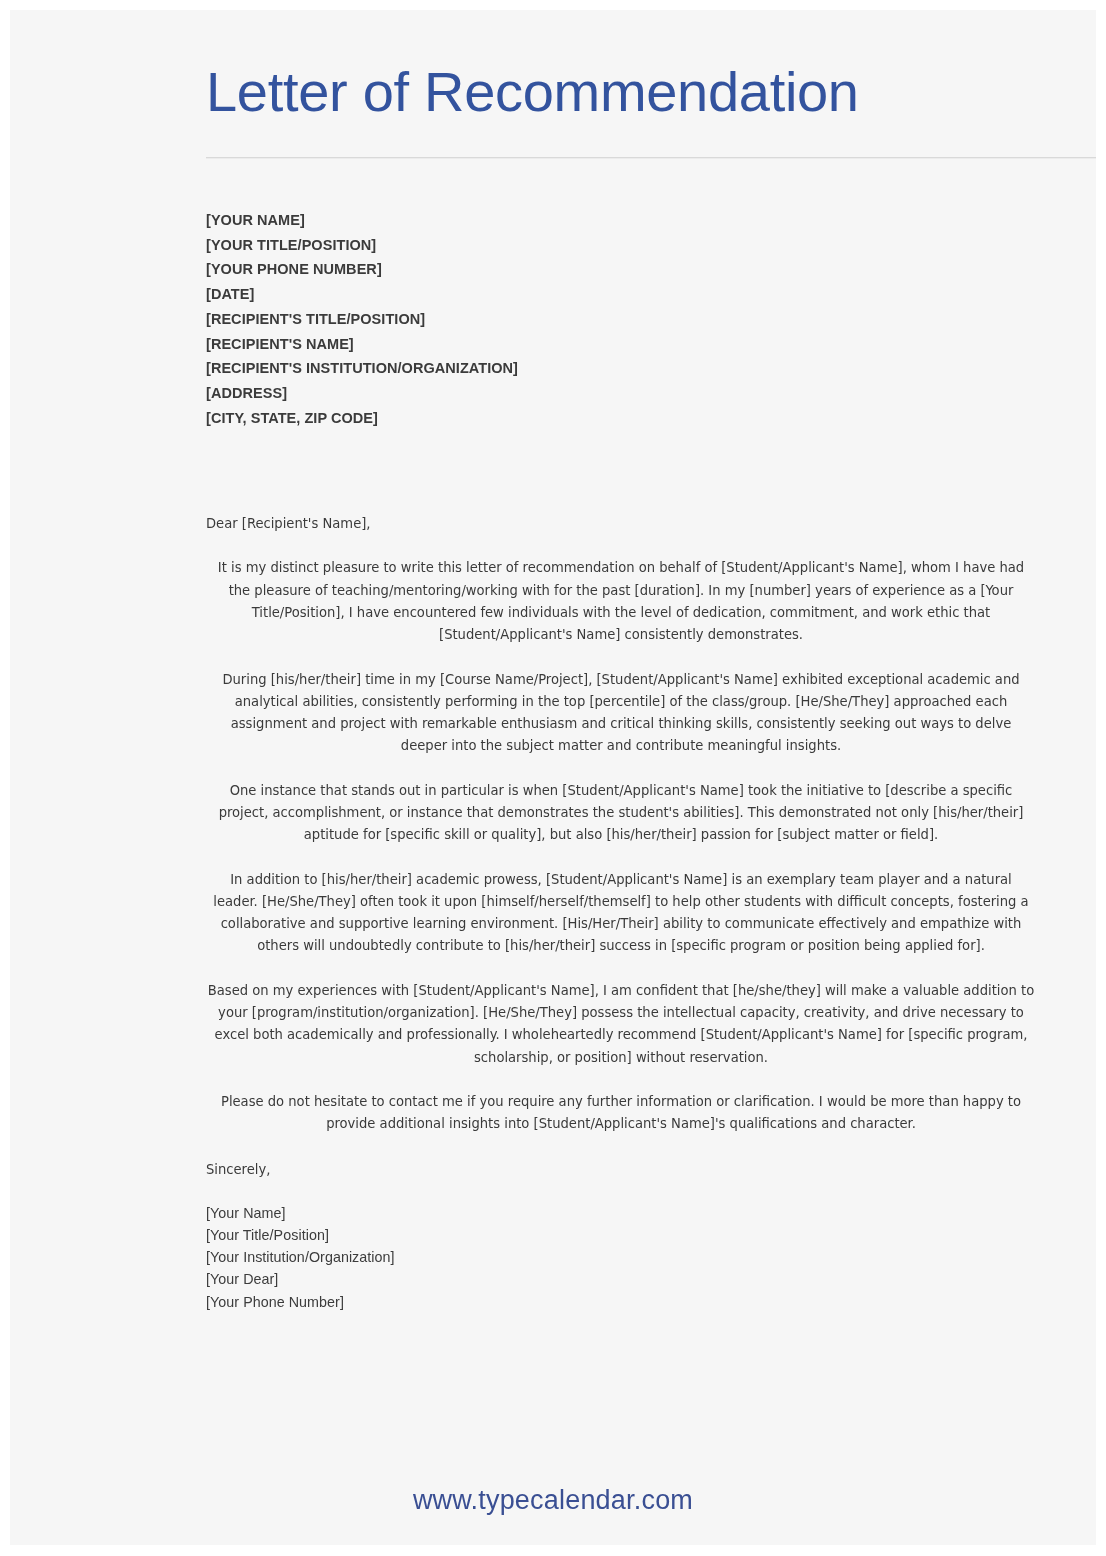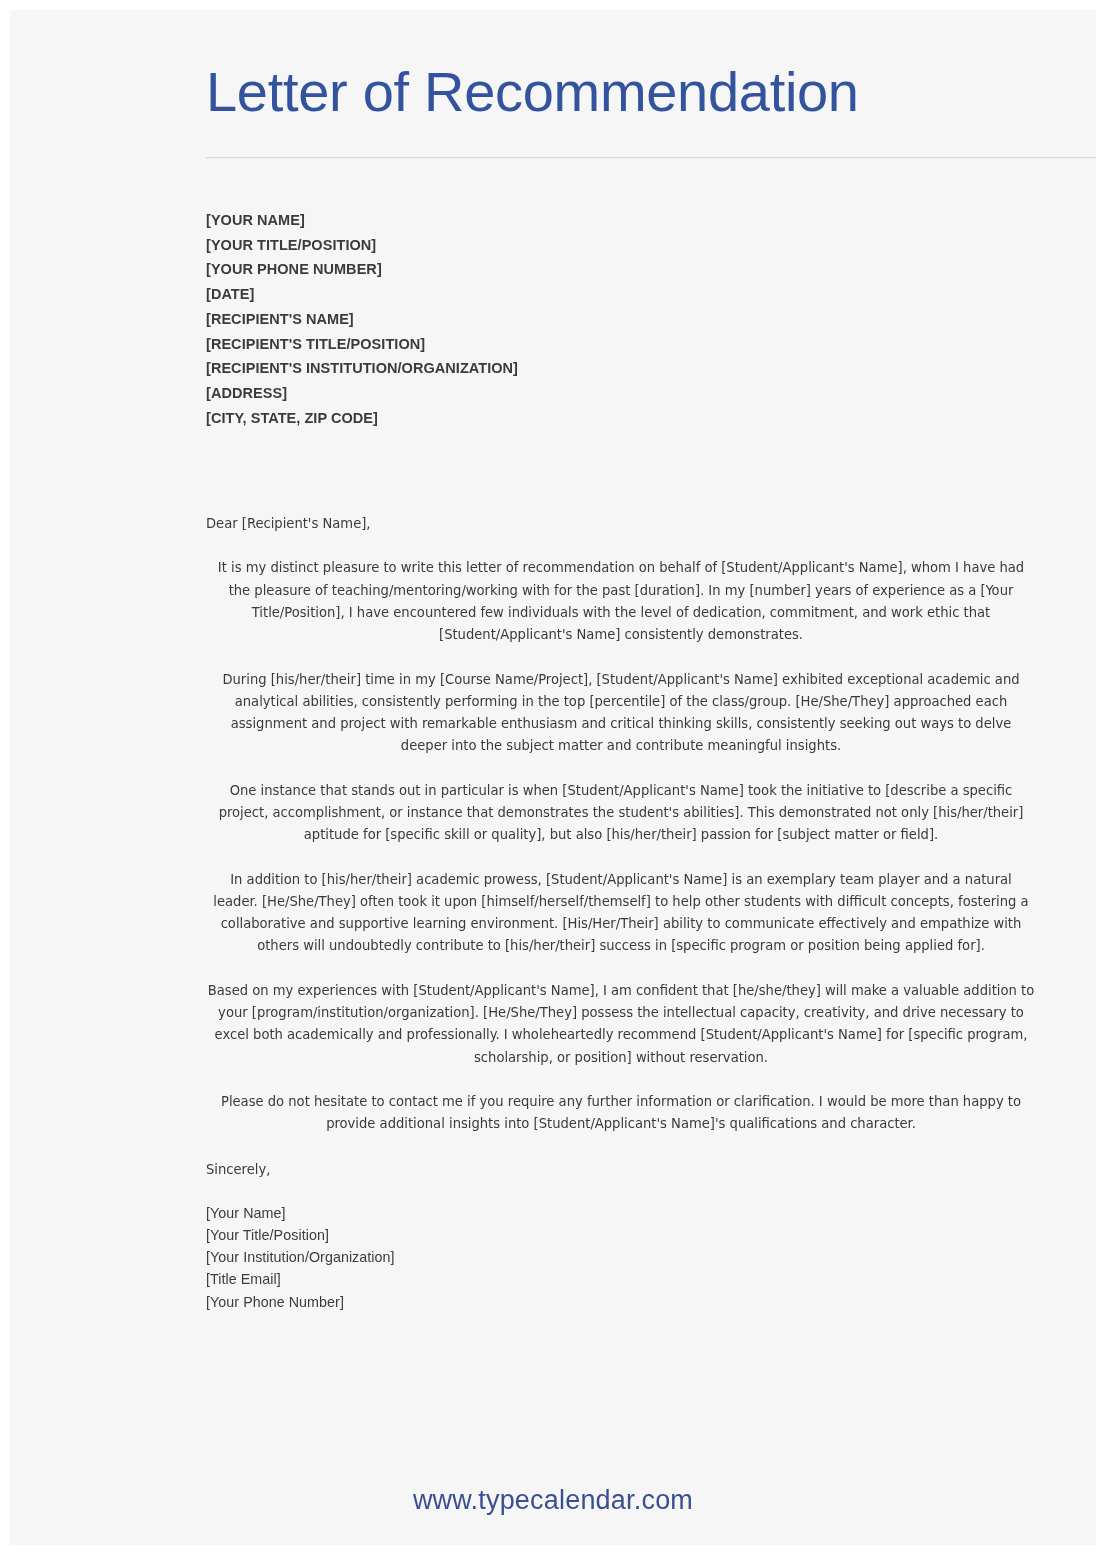--- a/index.html
+++ b/index.html
@@ -121,43 +121,43 @@
 
   <div class="title-rule"></div>
 
   <div class="letter-body">
 
     <div class="addr-block">
       <span class="addr-line">[YOUR NAME]</span>
       <span class="addr-line">[YOUR TITLE/POSITION]</span>
       <span class="addr-line">[YOUR PHONE NUMBER]</span>
       <span class="addr-line">[DATE]</span>
+      <span class="addr-line">[RECIPIENT'S TITLE/POSITION]</span>
       <span class="addr-line">[RECIPIENT'S NAME]</span>
-      <span class="addr-line">[RECIPIENT'S TITLE/POSITION]</span>
       <span class="addr-line">[RECIPIENT'S INSTITUTION/ORGANIZATION]</span>
       <span class="addr-line">[ADDRESS]</span>
       <span class="addr-line">[CITY, STATE, ZIP CODE]</span>
     </div>
 
     <div class="salutation">Dear [Recipient's Name],</div>
 
     <div class="para">It is my distinct pleasure to write this letter of recommendation on behalf of [Student/Applicant's Name], whom I have had the pleasure of teaching/mentoring/working with for the past [duration]. In my [number] years of experience as a [Your Title/Position], I have encountered few individuals with the level of dedication, commitment, and work ethic that [Student/Applicant's Name] consistently demonstrates.</div>
     <div class="para">During [his/her/their] time in my [Course Name/Project], [Student/Applicant's Name] exhibited exceptional academic and analytical abilities, consistently performing in the top [percentile] of the class/group. [He/She/They] approached each assignment and project with remarkable enthusiasm and critical thinking skills, consistently seeking out ways to delve deeper into the subject matter and contribute meaningful insights.</div>
     <div class="para">One instance that stands out in particular is when [Student/Applicant's Name] took the initiative to [describe a specific project, accomplishment, or instance that demonstrates the student's abilities]. This demonstrated not only [his/her/their] aptitude for [specific skill or quality], but also [his/her/their] passion for [subject matter or field].</div>
     <div class="para">In addition to [his/her/their] academic prowess, [Student/Applicant's Name] is an exemplary team player and a natural leader. [He/She/They] often took it upon [himself/herself/themself] to help other students with difficult concepts, fostering a collaborative and supportive learning environment. [His/Her/Their] ability to communicate effectively and empathize with others will undoubtedly contribute to [his/her/their] success in [specific program or position being applied for].</div>
     <div class="para">Based on my experiences with [Student/Applicant's Name], I am confident that [he/she/they] will make a valuable addition to your [program/institution/organization]. [He/She/They] possess the intellectual capacity, creativity, and drive necessary to excel both academically and professionally. I wholeheartedly recommend [Student/Applicant's Name] for [specific program, scholarship, or position] without reservation.</div>
     <div class="para">Please do not hesitate to contact me if you require any further information or clarification. I would be more than happy to provide additional insights into [Student/Applicant's Name]'s qualifications and character.</div>
 
     <div class="closing">Sincerely,</div>
 
     <div class="sign-block">
       <span class="sign-line">[Your Name]</span>
       <span class="sign-line">[Your Title/Position]</span>
       <span class="sign-line">[Your Institution/Organization]</span>
-      <span class="sign-line">[Title Email]</span>
+      <span class="sign-line">[Your Dear]</span>
       <span class="sign-line">[Your Phone Number]</span>
     </div>
 
   </div>
 
   <div class="footer-url">www.typecalendar.com</div>
 
 </div>
 
 </body></html>

